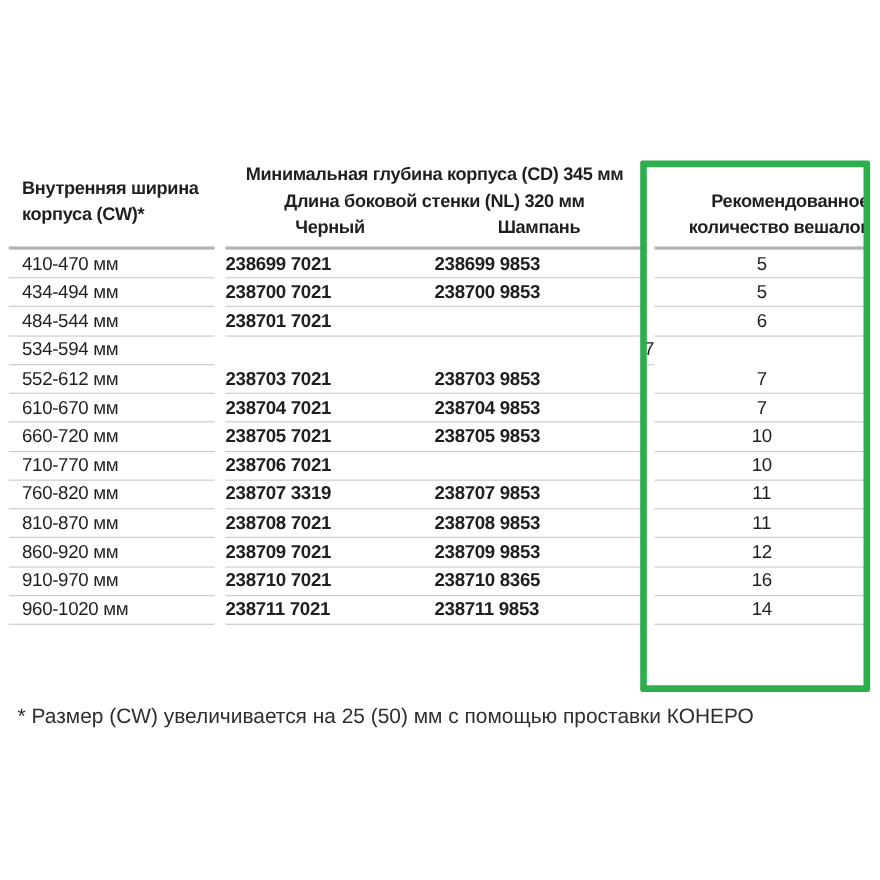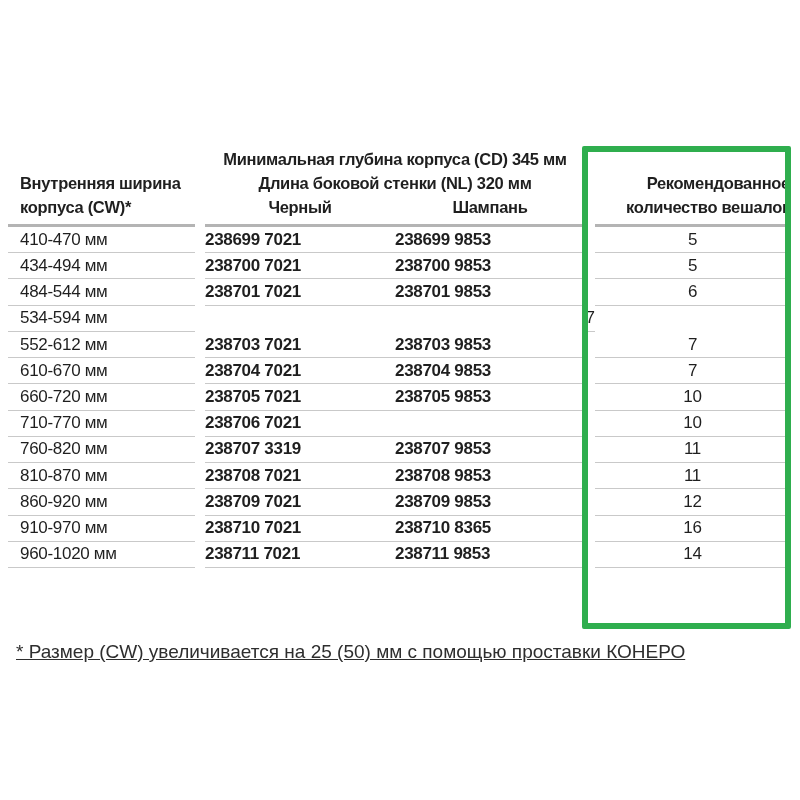--- a/index.html
+++ b/index.html
@@ -33,21 +33,21 @@
   .hcell {
     display: flex;
     flex-direction: column;
     justify-content: flex-end;
     border-bottom: 3px solid #b4b4b4;
     padding-bottom: 5px;
     font-weight: bold;
     font-size: 16.5px;
     line-height: 24px;
   }
-  .hcell.col1 { padding-left: 12px; }
+  .hcell.col1 { padding-left: 12px; justify-content: center; }
   .hcell.mid { text-align: center; }
   .hcell.col4 { text-align: right; }
 
   .subcols { display: flex; }
   .subcols > div { width: 50%; text-align: center; }
 
   .rows { display: flex; flex-direction: column; height: 341px; }
   .row { flex: 1; }
 
   .rcell {
@@ -75,21 +75,20 @@
     pointer-events: none;
   }
 
   .footnote {
     position: absolute;
     left: 16px;
     top: 641px;
     font-size: 19px;
     letter-spacing: 0;
     color: #2e2e2e;
-    text-decoration: underline;
   }
 </style>
 </head>
 <body>
 
 <div class="page">
 
   <div class="spec-table">
 
     <div class="header-row">
@@ -134,21 +133,20 @@
     </div>
     <div class="gap"></div>
     <div class="rcell col4">5</div>
   </div>
 
   <div class="row">
     <div class="rcell col1">484-544 мм</div>
     <div class="gap"></div>
     <div class="rcell mid">
       <div class="half">238701 7021</div>
-      <div class="half">238701 9853</div>
     </div>
     <div class="gap"></div>
     <div class="rcell col4">6</div>
   </div>
 
   <div class="row">
     <div class="rcell col1">534-594 мм</div>
     <div class="gap"></div>
     <div class="gap"></div>
     <div class="rcell col4">7</div>

